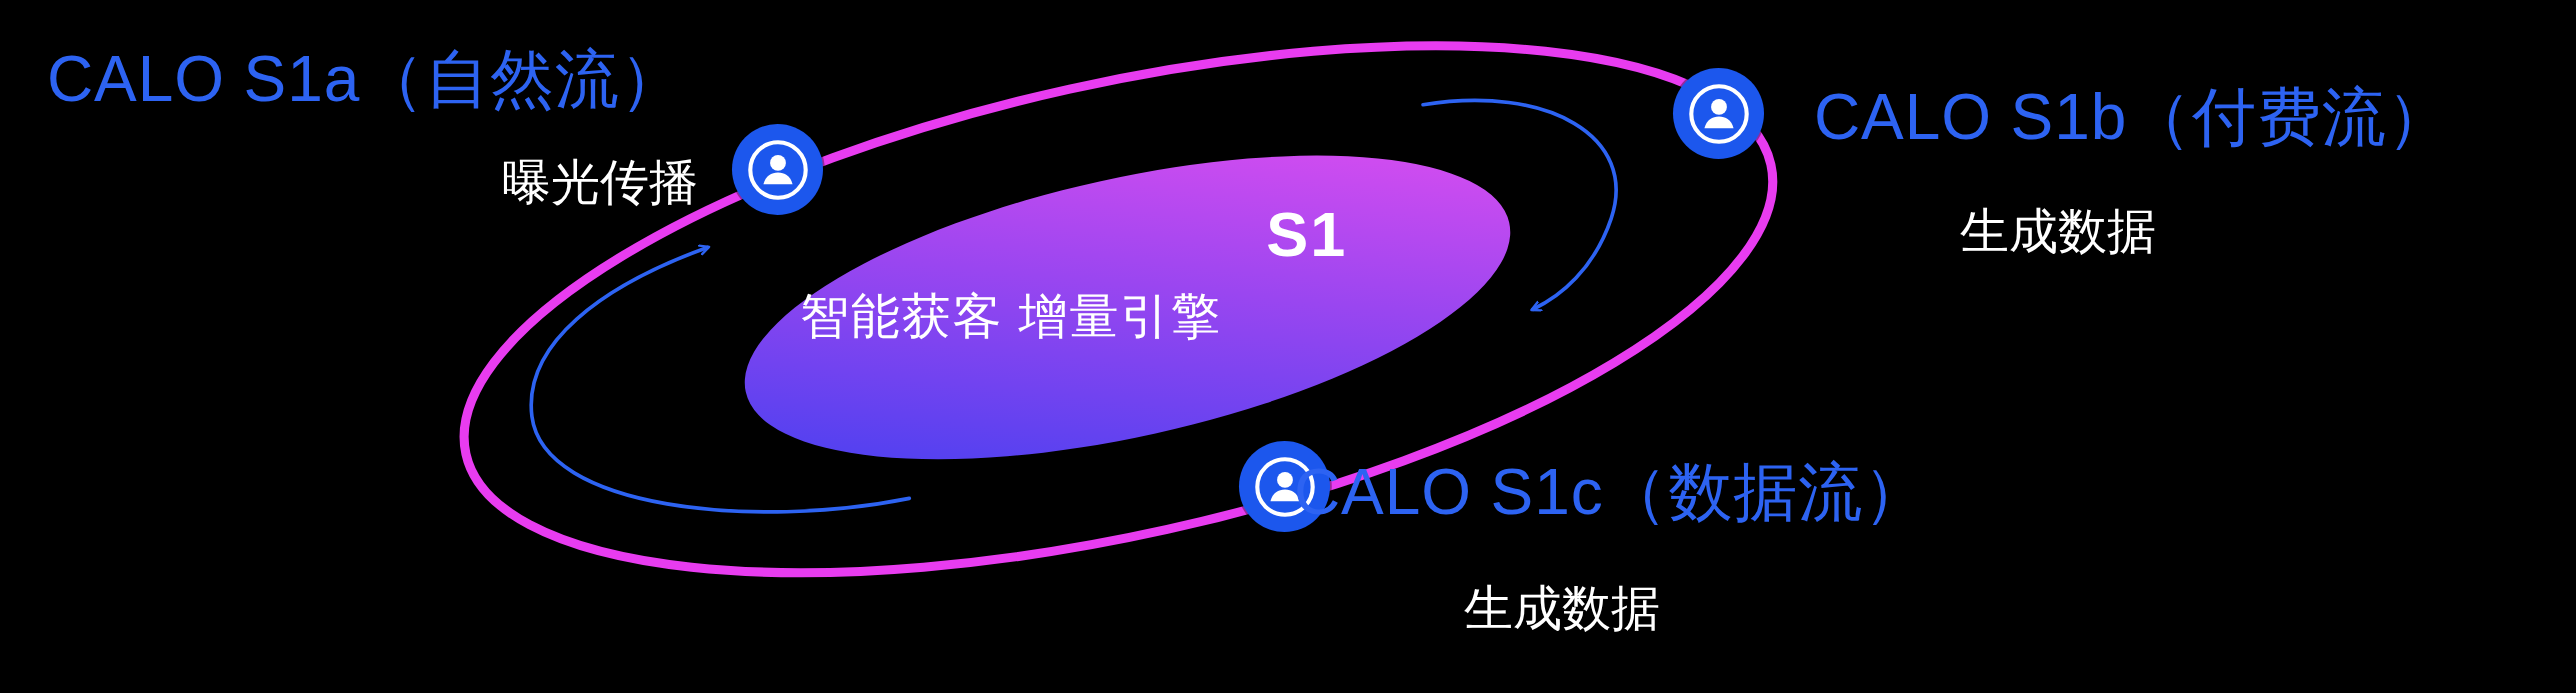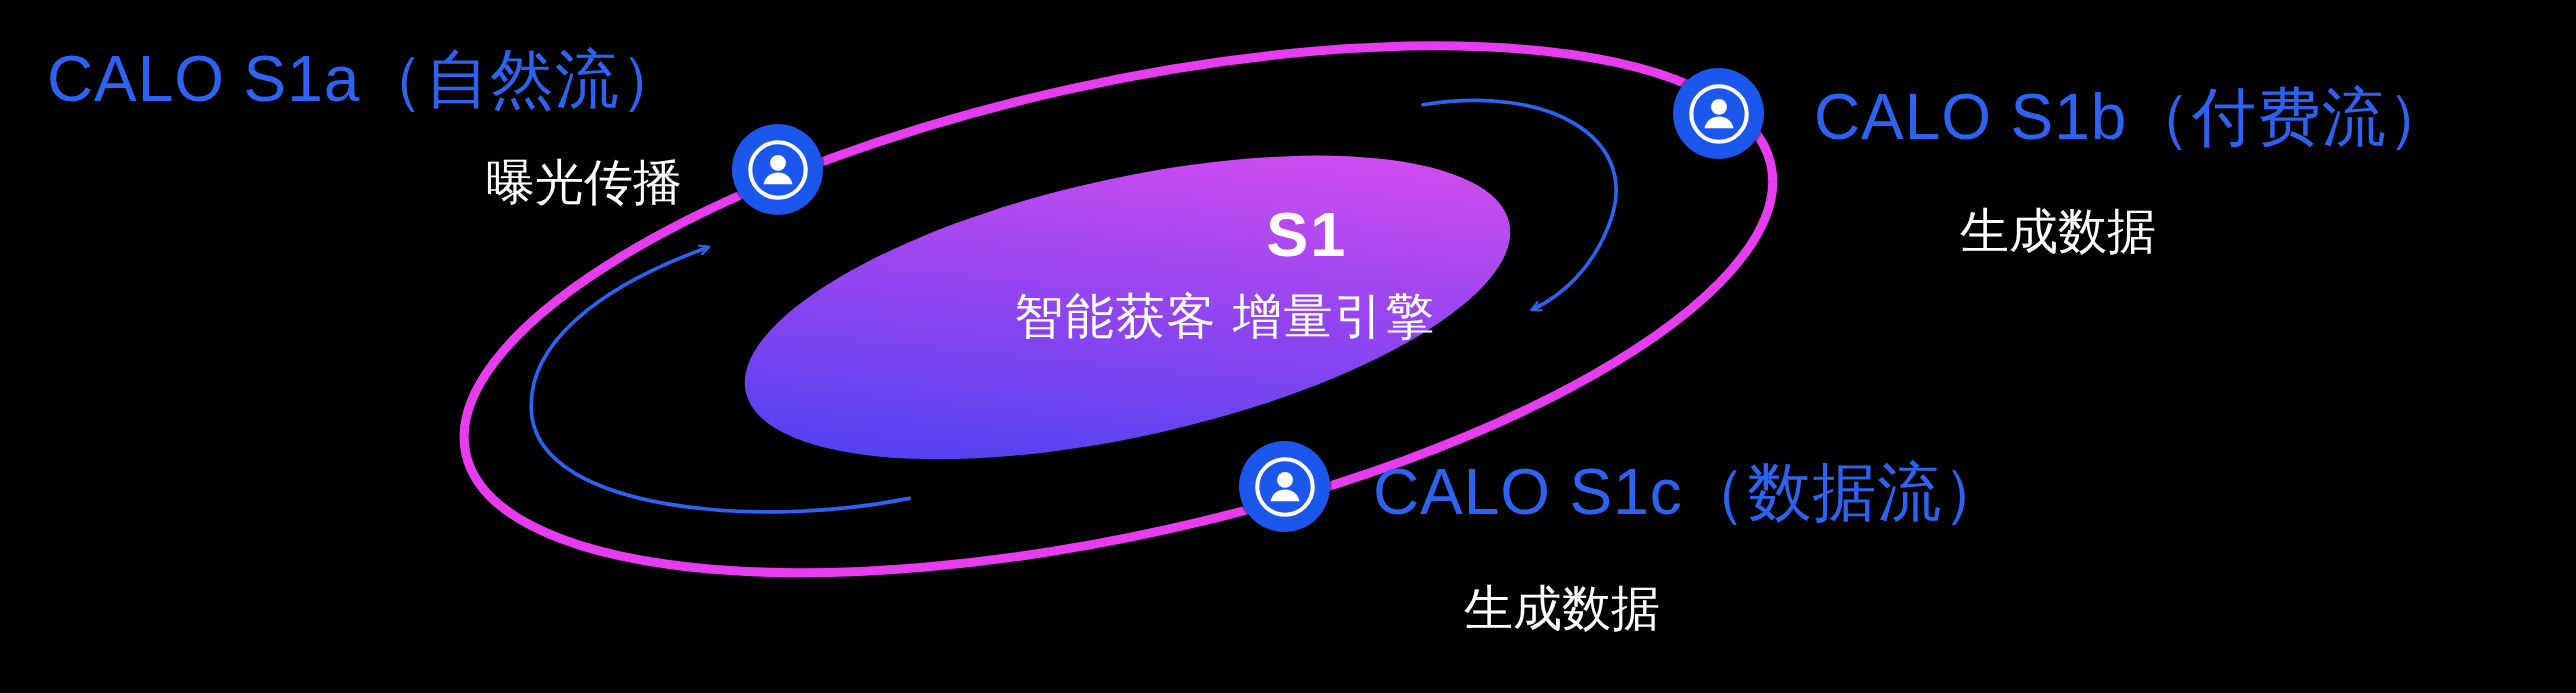--- a/index.html
+++ b/index.html
@@ -43,21 +43,21 @@
     left:983px;top:198px;width:364px;
     text-align:right;
     color:#ffffff;
     font-size:63px;
     font-weight:bold;
     letter-spacing:1.8px;
   }
   .core-subtitle{
     position:absolute;
     left:800px;top:284px;width:636px;
-    text-align:right;
+    text-align:left;
     color:#ffffff;
     font-size:49px;
     font-weight:500;
     letter-spacing:1.8px;
     white-space:nowrap;
   }
 </style>
 </head>
 <body>
 
@@ -81,21 +81,21 @@
     <path d="M 1000 548 C 830 582, 598 560, 585 458 C 575 378, 662 314, 778 272" fill="none" stroke="#2d63f2" stroke-width="4" stroke-linecap="round" marker-end="url(#arrowHead)"></path>
 
     <path d="M 1565 115 C 1702 93, 1802 150, 1772 240 C 1753 296, 1716 326, 1686 340" fill="none" stroke="#2d63f2" stroke-width="4" stroke-linecap="round" marker-end="url(#arrowHead)"></path>
   </svg>
 </div>
 
 <div class="core-title">S1</div>
 <div class="core-subtitle">智能获客  增量引擎</div>
 
 <div class="node-label" style="left:47px;top:44px;">CALO S1a（自然流）</div>
-<div class="node-sub" style="left:436px;top:156px;width:246px;text-align:right;">曝光传播</div>
+<div class="node-sub" style="left:452px;top:156px;width:246px;text-align:right;">曝光传播</div>
 <div class="user-badge" style="left:732px;top:124px;">
   <svg viewBox="0 0 48 48">
     <circle cx="24" cy="24" r="17.5" fill="none" stroke="#ffffff" stroke-width="2.6"></circle>
     <circle cx="24" cy="19.5" r="5" fill="#ffffff"></circle>
     <path d="M14.8 33 C16.2 27.6 19.8 25.6 24 25.6 C28.2 25.6 31.8 27.6 33.2 33 Z" fill="#ffffff"></path>
   </svg>
 </div>
 
 <div class="user-badge" style="left:1673px;top:68px;">
   <svg viewBox="0 0 48 48">
@@ -107,15 +107,15 @@
 <div class="node-label" style="left:1814px;top:82px;text-align:right;">CALO S1b（付费流）</div>
 <div class="node-sub" style="left:1960px;top:205px;width:236px;">生成数据</div>
 
 <div class="user-badge" style="left:1239px;top:441px;">
   <svg viewBox="0 0 48 48">
     <circle cx="24" cy="24" r="17.5" fill="none" stroke="#ffffff" stroke-width="2.6"></circle>
     <circle cx="24" cy="19.5" r="5" fill="#ffffff"></circle>
     <path d="M14.8 33 C16.2 27.6 19.8 25.6 24 25.6 C28.2 25.6 31.8 27.6 33.2 33 Z" fill="#ffffff"></path>
   </svg>
 </div>
-<div class="node-label" style="left:1373px;top:457px;">CALO S1c（数据流）</div>
+<div class="node-label" style="left:1294px;top:457px;">CALO S1c（数据流）</div>
 <div class="node-sub" style="left:1444px;top:582px;width:236px;text-align:center;">生成数据</div>
 
 
 </body></html>

